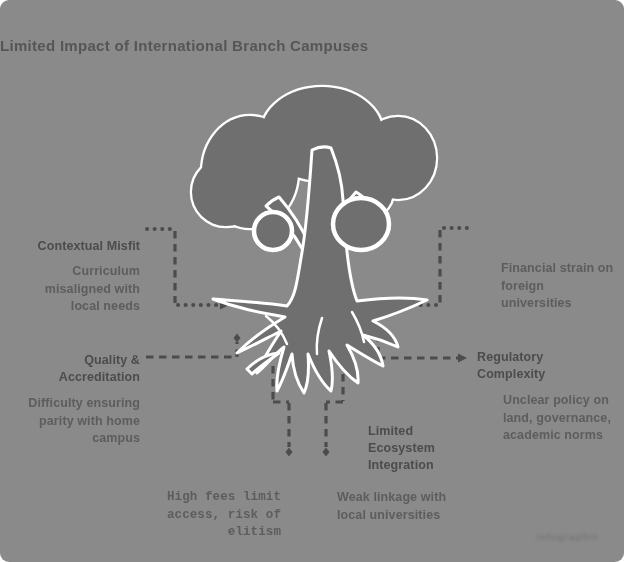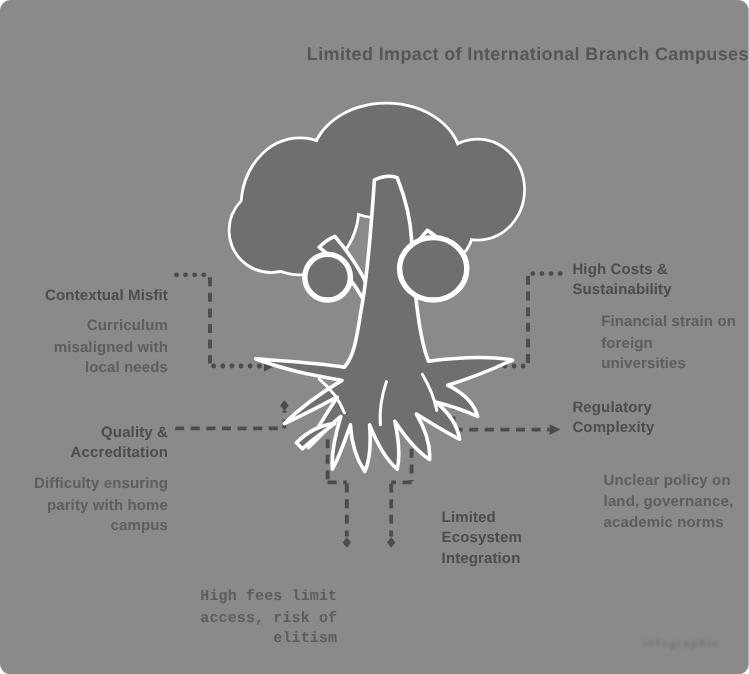--- a/index.html
+++ b/index.html
@@ -6,38 +6,38 @@
   .stage{
     position:relative;
     width:624px;height:562px;
     background:#8a8a8a;
     border-radius:9px;
     overflow:hidden;
     font-family:"Liberation Sans", sans-serif;
   }
   .title{
     position:absolute;left:0;top:37px;width:624px;
-    text-align:right;
+    text-align:left;
     font-size:15px;font-weight:bold;letter-spacing:.3px;
     color:#565656;
   }
   .lbl{position:absolute;white-space:pre-line;}
   .lbl .h{font-size:12.5px;font-weight:bold;color:#4c4c4c;line-height:17px;letter-spacing:.1px;}
   .lbl .b{font-size:12.5px;font-weight:bold;color:#5d5d5d;line-height:17.5px;letter-spacing:.1px;}
   .al-r{text-align:right;}
   .al-l{text-align:left;}
   .pos-contextual-h{left:8px;top:220px;width:132px;}
   .pos-contextual-b{left:8px;top:245px;width:132px;}
   .pos-quality-h{left:8px;top:334px;width:132px;}
   .pos-quality-b{left:8px;top:377px;width:132px;}
   .pos-equity-h{left:101px;top:447px;width:180px;}
   .pos-equity-b{left:101px;top:471px;width:180px;font-family:Liberation Mono, monospace;}
   .pos-highcosts-h{left:477px;top:198px;width:142px;}
   .pos-highcosts-b{left:501px;top:242px;width:142px;}
-  .pos-regulatory-h{left:477px;top:313px;width:142px;}
+  .pos-regulatory-h{left:477px;top:331px;width:142px;}
   .pos-regulatory-b{left:503px;top:374px;width:142px;}
   .pos-limited-h{left:337px;top:405px;width:130px;margin-left:31px;}
   .pos-limited-b{left:337px;top:471px;width:142px;}
   svg.scene{position:absolute;left:0;top:0;}
   .dash{stroke:#4c4c4c;stroke-width:3.2;stroke-dasharray:7.5 5.5;fill:none;}
   .dots{stroke:#4c4c4c;stroke-width:4;stroke-dasharray:0.1 7.5;stroke-linecap:round;fill:none;}
   .tip{fill:#4c4c4c;stroke:none;}
   .blob{fill:#6f6f6f;}
   .blob-o{fill:#6f6f6f;stroke:#ffffff;stroke-width:4.5;}
   .wood{fill:#6f6f6f;stroke:#ffffff;stroke-width:3;stroke-linejoin:round;}
@@ -167,24 +167,20 @@
 parity with home
 campus</div>
   </div>
 
   <div class="lbl al-r pos-equity-b">
     <div class="b">High fees limit
 access, risk of
 elitism</div>
   </div>
 
-  <div class="lbl al-l pos-highcosts-h">
-    <div class="h">High Costs &amp;
-Sustainability</div>
-  </div>
   <div class="lbl al-l pos-highcosts-b">
     <div class="b">Financial strain on
 foreign
 universities</div>
   </div>
 
   <div class="lbl al-l pos-regulatory-h">
     <div class="h">Regulatory
 Complexity</div>
   </div>
@@ -192,15 +188,19 @@
     <div class="b">Unclear policy on
 land, governance,
 academic norms</div>
   </div>
 
   <div class="lbl al-l pos-limited-h">
     <div class="h">Limited
 Ecosystem
 Integration</div>
   </div>
+  <div class="lbl al-l pos-limited-b">
+    <div class="b">Weak linkage with
+local universities</div>
+  </div>
 
   <div class="watermark">infographic</div>
 </div>
 
 </body></html>

